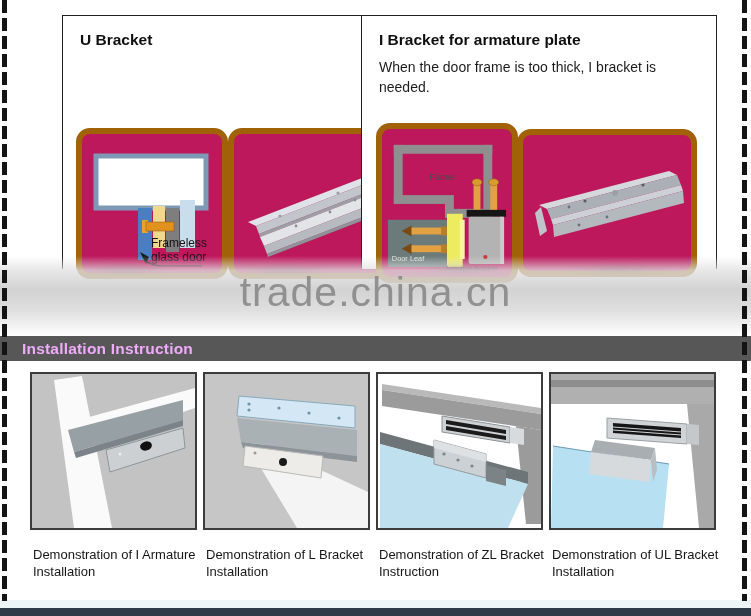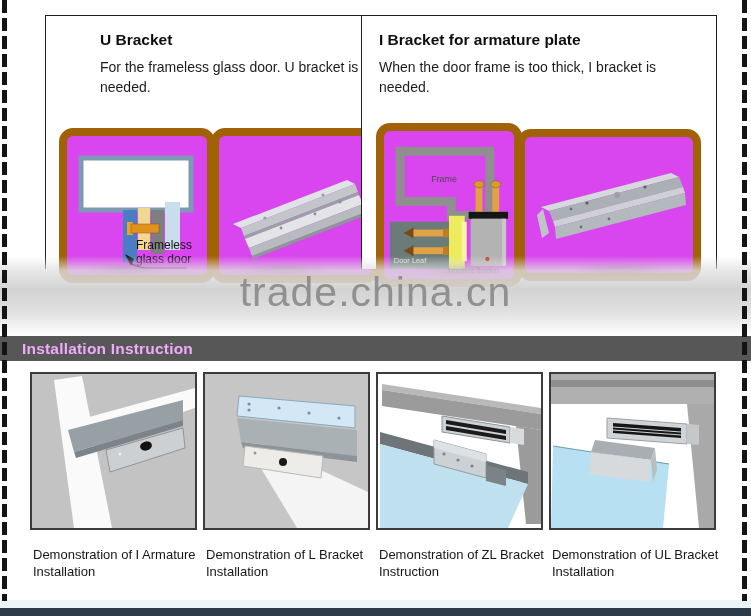--- a/index.html
+++ b/index.html
@@ -10,28 +10,28 @@
   .edge{position:absolute;top:0;width:5px;height:601px;z-index:40;
         background:repeating-linear-gradient(180deg,#141414 0 13px,rgba(0,0,0,0) 13px 18px);}
   .edge.left{left:2px;} .edge.right{right:4px;}
 
   
   .strip-light{position:absolute;left:0;right:0;top:600px;height:8px;background:#edf6f6;z-index:30;}
   .strip-dark{position:absolute;left:0;right:0;top:608px;height:8px;background:#2c3b47;z-index:30;}
 
   
   .panel{position:absolute;top:15px;background:#fff;border:1px solid #1f1f1f;border-bottom:0;z-index:2;}
-  .panel.p-left{left:45px;width:322px;height:253px;padding-left:37px;}
+  .panel.p-left{left:62px;width:322px;height:253px;}
   .panel.p-right{left:361px;width:354px;height:253px;}
   .panel-title{margin:15px 0 0 17px;font-size:15.5px;font-weight:bold;color:#0f0f0f;}
   .panel-desc{margin:9px 0 0 17px;font-size:14px;color:#1c1c1c;line-height:1.4;}
   .p-left .panel-desc{width:282px;}
   .p-right .panel-desc{width:298px;}
 
-  .ibox{position:absolute;background:#d946ef;border:8px solid #a16207;border-radius:14px;overflow:hidden;}
+  .ibox{position:absolute;background:#be185d;border:6px solid #a16207;border-radius:14px;overflow:hidden;}
   .box-u-diagram{left:13px;top:112px;width:140px;height:139px;}
   .box-u-photo{left:165px;top:112px;width:153px;height:139px;}
   .box-i-diagram{left:14px;top:107px;width:130px;height:148px;}
   .box-i-photo{left:155px;top:113px;width:168px;height:136px;}
 
   .fgd-label{position:absolute;right:5px;bottom:8px;width:66px;font-size:12px;line-height:1.15;color:#141414;}
 
   
   .smudge{position:absolute;top:263px;height:15px;z-index:6;filter:blur(2px);
           background:radial-gradient(ellipse 50% 50% at 50% 50%,rgba(35,35,35,.5),rgba(35,35,35,0) 70%);}
@@ -60,21 +60,20 @@
 </head>
 <body>
 
 <div class="page">
 
   <div class="edge left"></div>
   <div class="edge right"></div>
 
   <div class="panel p-left">
     <div class="panel-title">U Bracket</div>
-    <div class="panel-desc">For the frameless glass door. U bracket is needed.</div>
 
     <div class="ibox box-u-diagram">
       <svg width="136" height="135" viewBox="0 0 136 135">
         <rect x="14" y="22" width="110" height="52" fill="#ffffff" stroke="#7d99b5" stroke-width="5"></rect>
         <rect x="56" y="74" width="14" height="52" fill="#4a7ec2"></rect>
         <rect x="71" y="72" width="12" height="42" fill="#f2d78e"></rect>
         <rect x="84" y="74" width="13" height="44" fill="#7e7e7e"></rect>
         <rect x="98" y="66" width="15" height="48" fill="#c9ddec"></rect>
         <rect x="60" y="86" width="6" height="13" fill="#e8a32a"></rect>
         <rect x="64" y="88" width="28" height="9" fill="#e1921e" stroke="#8a5a10" stroke-width="0.5"></rect>

